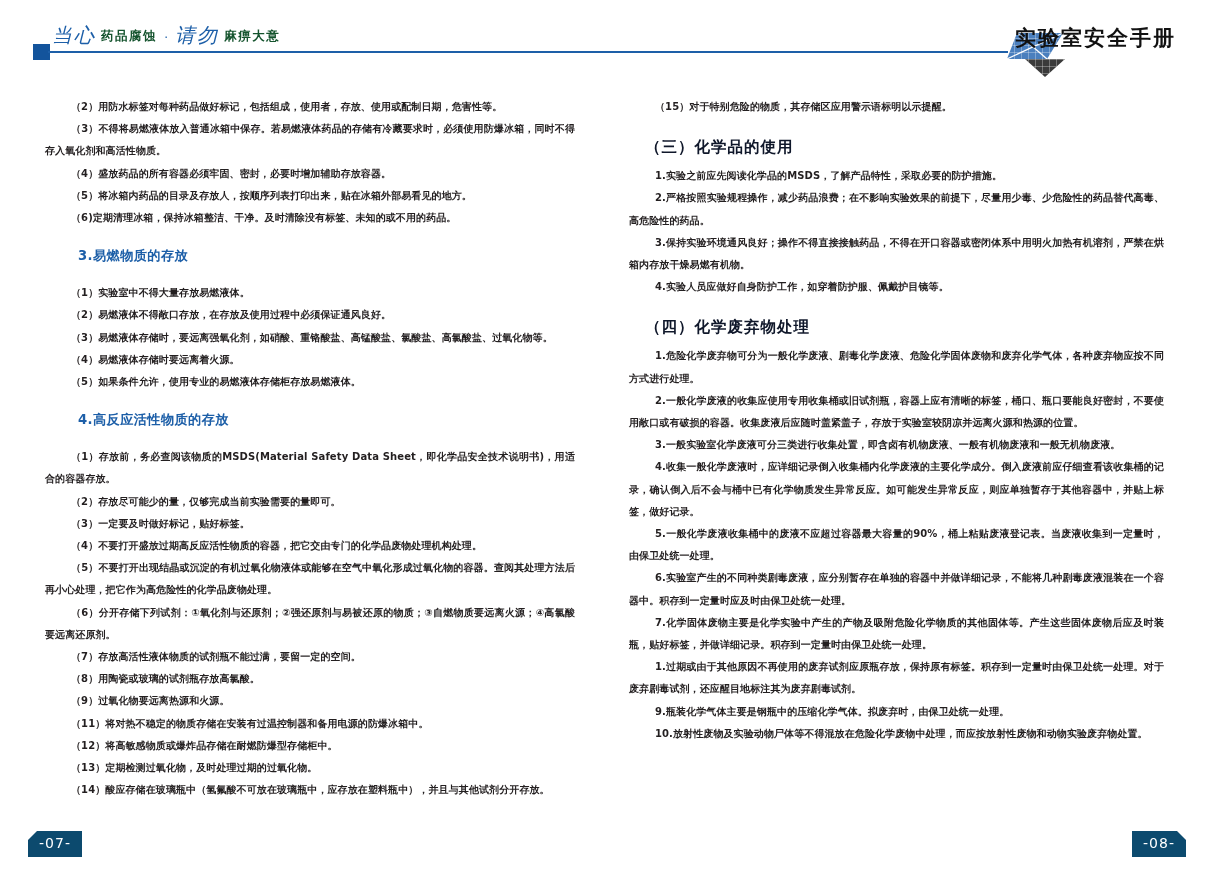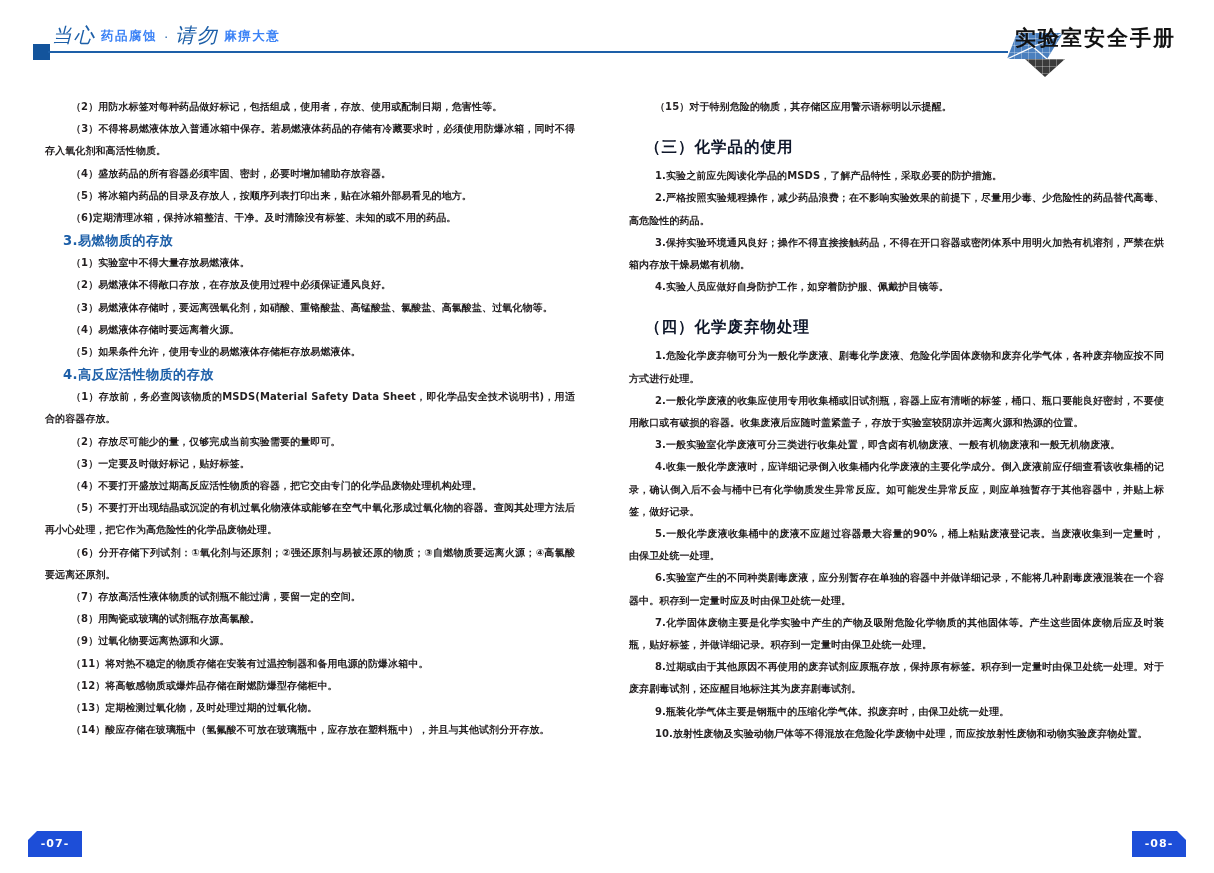--- a/index.html
+++ b/index.html
@@ -17,21 +17,21 @@
   .header{position:absolute;left:0;top:0;width:1214px;height:88px;}
 
   .hdr-left{position:absolute;left:52px;top:22px;white-space:nowrap;}
   .hdr-left .big{
     font-family:"DejaVu Serif","Liberation Serif",serif;
     font-size:20px;font-weight:400;font-style:italic;
     color:#1d5fa8;letter-spacing:2px;
   }
   .hdr-left .small{
     font-family:"DejaVu Sans","Liberation Sans",sans-serif;
-    font-size:12.5px;font-weight:700;color:#3b82f6;letter-spacing:1.5px;
+    font-size:12.5px;font-weight:700;color:#14532d;letter-spacing:1.5px;
     position:relative;top:-2px;
   }
   .hdr-left .dot{font-size:12px;color:#1d5fa8;padding:0 2px;}
 
   .hdr-rule{
     position:absolute;left:48px;top:51px;width:960px;height:2px;
     background:#1d5fa8;
   }
   .hdr-sq{
     position:absolute;left:33px;top:44px;width:17px;height:16px;
@@ -64,39 +64,39 @@
     font-weight:700;
     letter-spacing:0.1px;
   }
   .p.indent{text-indent:26px;}
 
   .h-sub{
     font-size:13.2px;
     line-height:23px;
     font-weight:700;
     color:#1d5fa8;
-    margin:0;
+    margin:15px;
     text-indent:18px;
     letter-spacing:0.4px;
   }
   .h-sec{
     font-size:15.5px;
     line-height:24px;
     font-weight:700;
     color:#0f172a;
     margin:0;
     text-indent:16px;
     letter-spacing:1px;
     padding-top:17px;
     padding-bottom:6px;
   }
   .pagetag{
     position:absolute;top:831px;height:26px;
-    background:#1d4ed8;color:#ffffff;
-    font-size:11px;font-weight:700;letter-spacing:1px;
+    background:#0c4a6e;color:#ffffff;
+    font-size:14px;font-weight:400;letter-spacing:1px;
     display:flex;align-items:center;justify-content:center;
     width:54px;
   }
   .pagetag.left{
     left:28px;
     clip-path:polygon(9px 0, 54px 0, 54px 26px, 0 26px, 0 9px);
   }
   .pagetag.right{
     right:28px;
     clip-path:polygon(0 0, 45px 0, 54px 9px, 54px 26px, 0 26px);
@@ -176,21 +176,21 @@
       <div class="p indent">3.保持实验环境通风良好；操作不得直接接触药品，不得在开口容器或密闭体系中用明火加热有机溶剂，严禁在烘箱内存放干燥易燃有机物。</div>
       <div class="p indent">4.实验人员应做好自身防护工作，如穿着防护服、佩戴护目镜等。</div>
       <div class="h-sec">（四）化学废弃物处理</div>
       <div class="p indent">1.危险化学废弃物可分为一般化学废液、剧毒化学废液、危险化学固体废物和废弃化学气体，各种废弃物应按不同方式进行处理。</div>
       <div class="p indent">2.一般化学废液的收集应使用专用收集桶或旧试剂瓶，容器上应有清晰的标签，桶口、瓶口要能良好密封，不要使用敞口或有破损的容器。收集废液后应随时盖紧盖子，存放于实验室较阴凉并远离火源和热源的位置。</div>
       <div class="p indent">3.一般实验室化学废液可分三类进行收集处置，即含卤有机物废液、一般有机物废液和一般无机物废液。</div>
       <div class="p indent">4.收集一般化学废液时，应详细记录倒入收集桶内化学废液的主要化学成分。倒入废液前应仔细查看该收集桶的记录，确认倒入后不会与桶中已有化学物质发生异常反应。如可能发生异常反应，则应单独暂存于其他容器中，并贴上标签，做好记录。</div>
       <div class="p indent">5.一般化学废液收集桶中的废液不应超过容器最大容量的90%，桶上粘贴废液登记表。当废液收集到一定量时，由保卫处统一处理。</div>
       <div class="p indent">6.实验室产生的不同种类剧毒废液，应分别暂存在单独的容器中并做详细记录，不能将几种剧毒废液混装在一个容器中。积存到一定量时应及时由保卫处统一处理。</div>
       <div class="p indent">7.化学固体废物主要是化学实验中产生的产物及吸附危险化学物质的其他固体等。产生这些固体废物后应及时装瓶，贴好标签，并做详细记录。积存到一定量时由保卫处统一处理。</div>
-      <div class="p indent">8.过期或由于其他原因不再使用的废弃试剂应原瓶存放，保持原有标签。积存到一定量时由保卫处统一处理。对于废弃剧毒试剂，还应醒目地标注其为废弃剧毒试剂。</div>
+      <div class="p indent">1.过期或由于其他原因不再使用的废弃试剂应原瓶存放，保持原有标签。积存到一定量时由保卫处统一处理。对于废弃剧毒试剂，还应醒目地标注其为废弃剧毒试剂。</div>
       <div class="p indent">9.瓶装化学气体主要是钢瓶中的压缩化学气体。拟废弃时，由保卫处统一处理。</div>
       <div class="p indent">10.放射性废物及实验动物尸体等不得混放在危险化学废物中处理，而应按放射性废物和动物实验废弃物处置。</div>
     </div>
 
   <div class="pagetag left">
     <span>-07-</span>
   </div>
   <div class="pagetag right">
     <span>-08-</span>
   </div>

